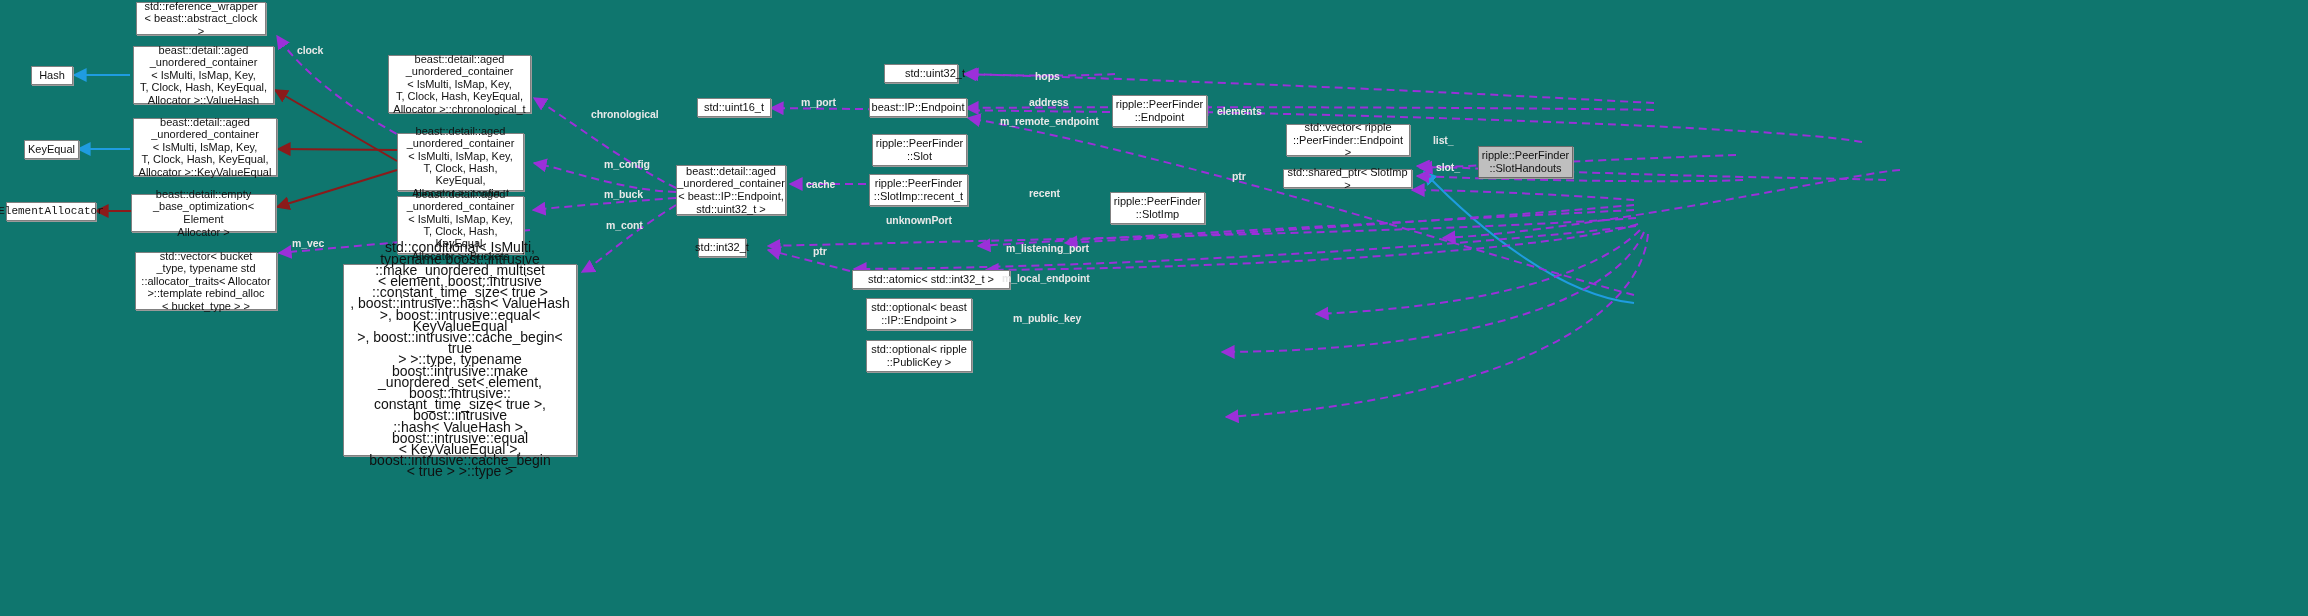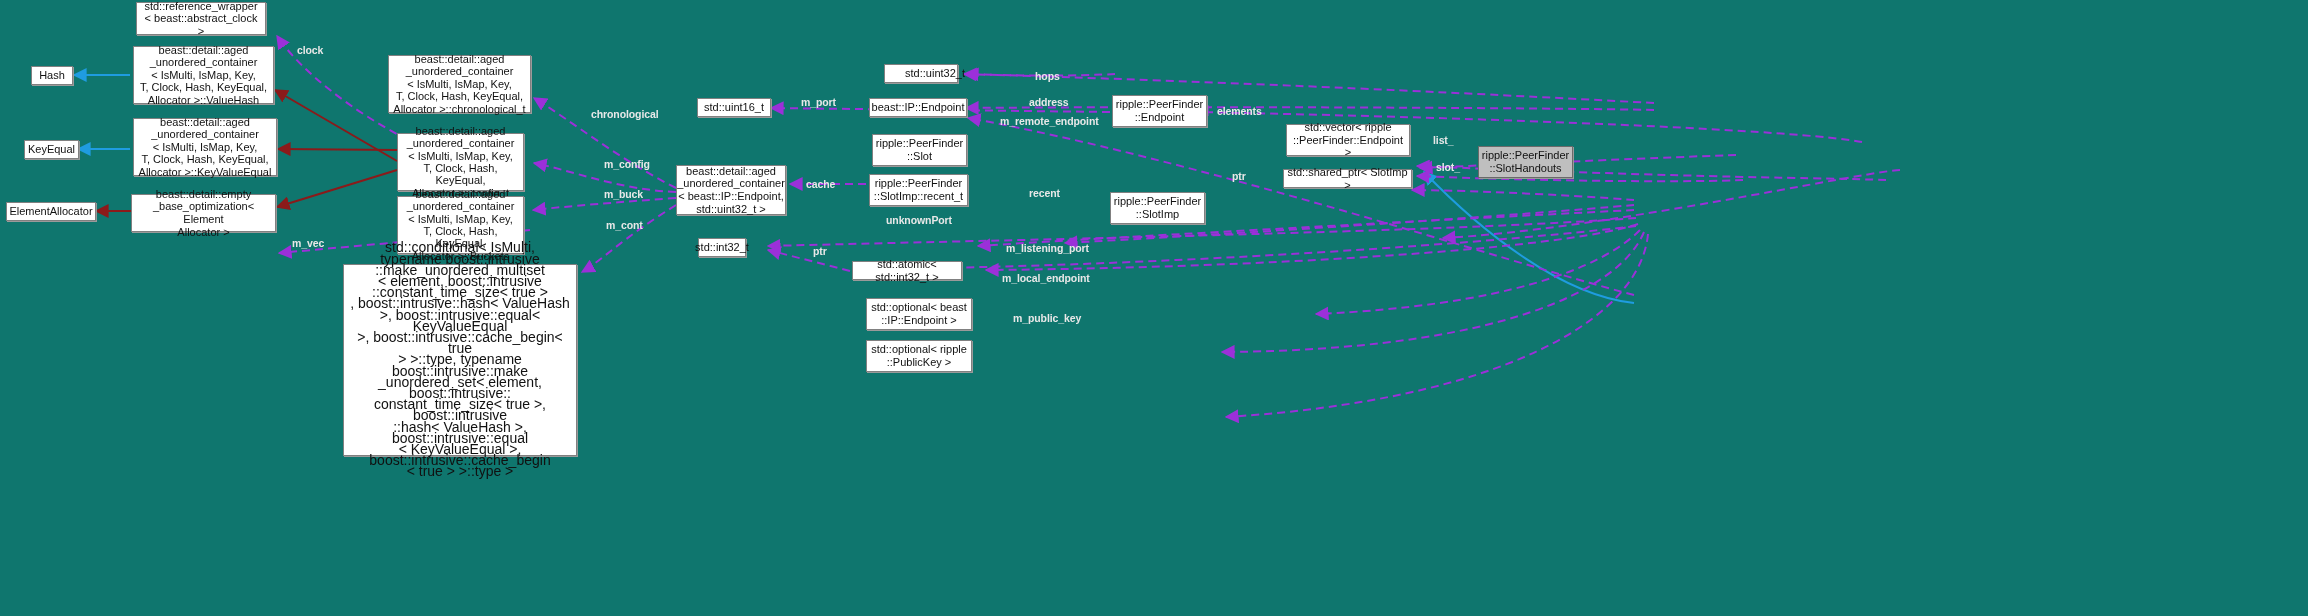--- a/index.html
+++ b/index.html
@@ -135,32 +135,37 @@
 &lt; IsMulti, IsMap, Key,
  T, Clock, Hash, KeyEqual,
  Allocator &gt;::KeyValueEqual</div>
 
   <div class="node tall" style="left:397px; top:133px; width:127px; height:58px;">beast::detail::aged
 _unordered_container
 &lt; IsMulti, IsMap, Key,
  T, Clock, Hash, KeyEqual,
  Allocator &gt;::config_t</div>
 
-  <div class="node" style="left:6px; top:202px; width:90px; height:19px;">ElementAllocator</div>
+  <div class="node" style="left:6px; top:202px; width:90px; height:19px;font-family:Liberation Mono, monospace;">ElementAllocator</div>
 
   <div class="node" style="left:131px; top:194px; width:145px; height:38px;">beast::detail::empty
 _base_optimization&lt; Element
 Allocator &gt;</div>
 
   <div class="node tall" style="left:397px; top:196px; width:127px; height:58px;">beast::detail::aged
 _unordered_container
 &lt; IsMulti, IsMap, Key,
  T, Clock, Hash, KeyEqual,
  Allocator &gt;::Buckets</div>
 
+  <div class="node tall" style="left:135px; top:252px; width:142px; height:58px;">std::vector&lt; bucket
+_type, typename std
+::allocator_traits&lt; Allocator
+ &gt;::template rebind_alloc
+&lt; bucket_type &gt; &gt;</div>
 
   <div class="node tall" style="left:343px; top:264px; width:234px; height:192px; font-size:14px; line-height:11.2px;">std::conditional&lt; IsMulti,
  typename boost::intrusive
 ::make_unordered_multiset
 &lt; element, boost::intrusive
 ::constant_time_size&lt; true &gt;
 , boost::intrusive::hash&lt; ValueHash
  &gt;, boost::intrusive::equal&lt; KeyValueEqual
  &gt;, boost::intrusive::cache_begin&lt; true
  &gt; &gt;::type, typename boost::intrusive::make
@@ -182,21 +187,21 @@
   <div class="node" style="left:869px; top:98px; width:98px; height:19px;">beast::IP::Endpoint</div>
 
   <div class="node" style="left:872px; top:134px; width:95px; height:32px;">ripple::PeerFinder
 ::Slot</div>
 
   <div class="node" style="left:869px; top:174px; width:99px; height:32px;">ripple::PeerFinder
 ::SlotImp::recent_t</div>
 
   <div class="node" style="left:698px; top:238px; width:48px; height:19px;">std::int32_t</div>
 
-  <div class="node" style="left:852px; top:261px; width:110px; height:19px;">std::atomic&lt; std::int32_t &gt;</div>
+  <div class="node" style="left:852px; top:270px; width:158px; height:19px;">std::atomic&lt; std::int32_t &gt;</div>
 
   <div class="node" style="left:866px; top:298px; width:106px; height:32px;">std::optional&lt; beast
 ::IP::Endpoint &gt;</div>
 
   <div class="node" style="left:866px; top:340px; width:106px; height:32px;">std::optional&lt; ripple
 ::PublicKey &gt;</div>
 
   <div class="node" style="left:1112px; top:95px; width:95px; height:32px;">ripple::PeerFinder
 ::Endpoint</div>
 

